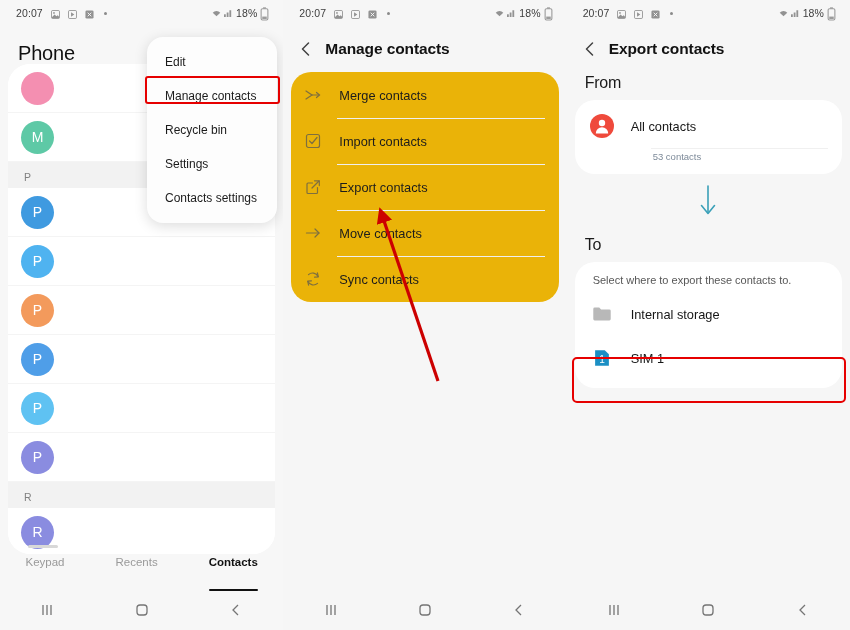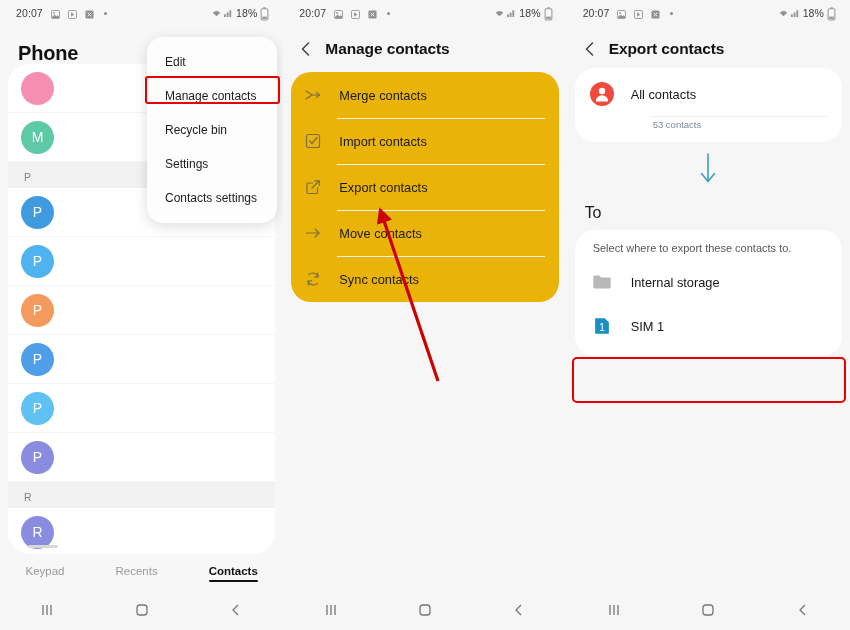--- a/index.html
+++ b/index.html
@@ -73,21 +73,21 @@
   .page-title {
     font-size: 15.5px;
     font-weight: bold;
     color: #121212;
     letter-spacing: -0.1px;
   }
 
   
   .phone-title {
     font-size: 20px;
-    font-weight: bold;
+    font-weight: normal;
     color: #111;
     padding: 16px 0 10px 18px;
     letter-spacing: -0.2px;
   }
   .contacts-card {
     position: absolute;
     top: 64px;
     left: 8px;
     right: 8px;
     bottom: 76px;
@@ -131,21 +131,20 @@
     height: 3px;
     border-radius: 3px;
     background: #d8d8d8;
   }
   .tabbar {
     position: absolute;
     bottom: 40px;
     left: 0; right: 0;
     display: flex;
     justify-content: space-around;
-    align-items: center;
     height: 34px;
   }
   .tab {
     font-size: 11.5px;
     color: #9a9a9a;
     position: relative;
     padding-bottom: 4px;
   }
   .tab.active {
     color: #111;
@@ -593,20 +592,21 @@
 
     <div class="page-title-row">
       <span class="back-chev">
         <svg viewBox="0 0 18 18">
             <path d="M11.5 3 L5.5 9 L11.5 15" fill="none" stroke="#1a1a1a" stroke-width="1.5" stroke-linecap="round" stroke-linejoin="round"></path>
           </svg>
       </span>
       <span class="page-title">Export contacts</span>
     </div>
 
+    <div class="sec-label">From</div>
 
     <div class="ex-card">
       <div class="ex-row">
         <span class="ex-ic-wrap">
           <svg viewBox="0 0 26 26" width="26" height="26">
             <circle cx="13" cy="13" r="12" fill="#ef4a3c"></circle>
             <circle cx="13" cy="10" r="3.2" fill="#fff"></circle>
             <path d="M6.8 20.5 a6.2 6.2 0 0 1 12.4 0Z" fill="#fff"></path>
           </svg>
         </span>

